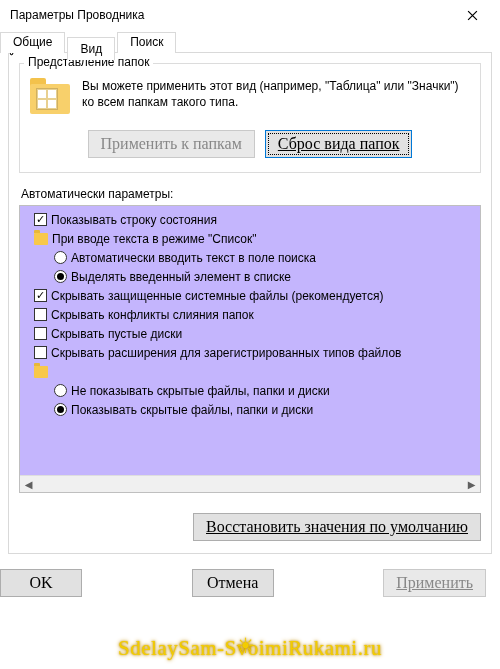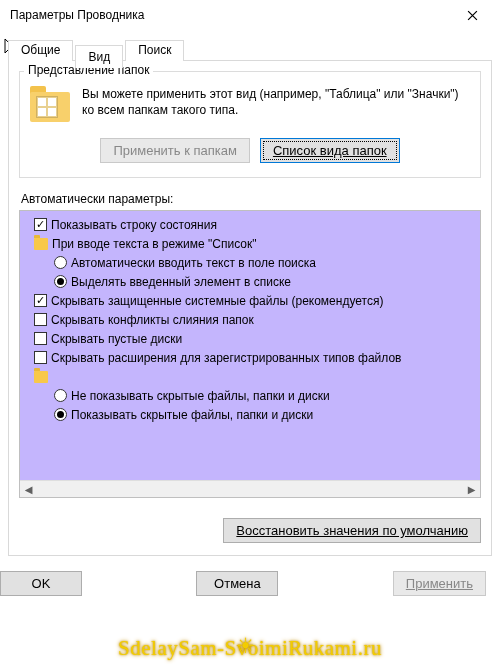--- a/index.html
+++ b/index.html
@@ -21,25 +21,25 @@
   }
   .titlebar .title { flex: 1; font-size: 12px; }
   .close-btn {
     width: 40px; height: 28px;
     display: flex; align-items: center; justify-content: center;
     font-size: 14px;
   }
   .cursor-svg { position: absolute; top: 38px; left: 4px; }
   .tabs {
     display: flex;
-    padding-left: 8px;
+    padding-left: 0;
     gap: 2px;
     position: relative;
     z-index: 2;
-    margin-top: 8px;
+    margin-top: 0;
   }
   .tab {
     padding: 4px 12px;
     border: 1px solid #d9d9d9;
     border-bottom: none;
     background: #fff;
     font-size: 12px;
   }
   .tab.inactive { background: #fff; margin-top: 2px; padding-top: 2px; padding-bottom: 4px; }
   .tab.active { background: #fff; position: relative; top: 7px; }
@@ -81,22 +81,22 @@
     background: #fff; border: 1px solid #d0b060;
     display: grid; grid-template-columns: repeat(2,1fr); grid-template-rows: repeat(2,1fr);
   }
   .thumb-grid div { border: 1px solid #e8d090; }
   .group-text { flex: 1; font-size: 12px; line-height: 1.35; color: #000; }
   .group-btns { display: flex; gap: 10px; margin-top: 10px; justify-content: center; }
   .btn {
     padding: 4px 12px;
     background: #e1e1e1;
     border: 1px solid #adadad;
-    font-size: 13px;
-    font-family: Liberation Sans, sans-serif;
+    font-size: 16px;
+    font-family: Liberation Serif, serif;
     min-width: 120px;
     text-align: center;
   }
   .btn.disabled { color: #888; background: #e9e9e9; border-color: #c9c9c9; }
   .btn.focused { border: 1px solid #0078d7; outline: 1px dotted #000; outline-offset: -4px; }
   .adv-label { margin: 0 0 4px 2px; }
   .tree-box {
     border: 1px solid #bfbfbf;
     height: 288px;
     padding: 4px 2px 4px 4px;
@@ -189,21 +189,21 @@
             <div></div>
             <div></div>
             <div></div>
             <div></div>
           </div>
       </div>
       <div class="group-text">Вы можете применить этот вид (например, "Таблица" или "Значки") ко всем папкам такого типа.</div>
     </div>
     <div class="group-btns">
       <button class="btn disabled">Применить к папкам</button>
-      <button class="btn focused"><span class="u">Список вида папок</span></button>
+      <button class="btn focused"><span class="u">Сброс вида папок</span></button>
     </div>
   </div>
 
   <div class="adv-label">Автоматически параметры:</div>
 
   <div class="tree-box">
     <div class="tree">
       <div class="row ind1">
           <span class="check on"></span>
           <span>Показывать строку состояния</span>

